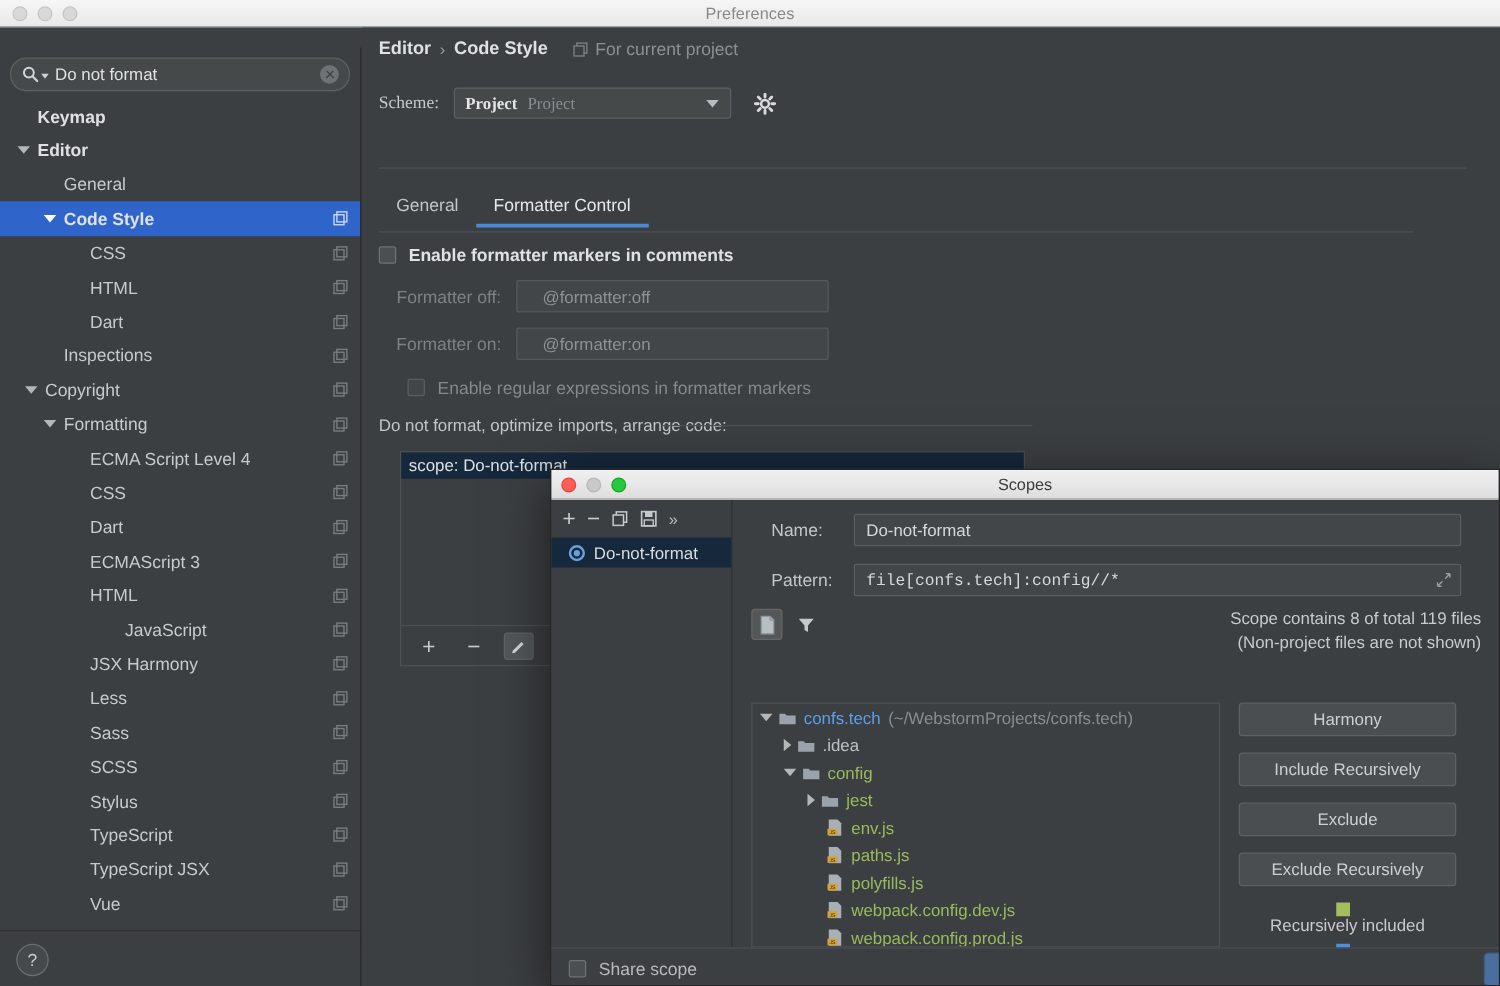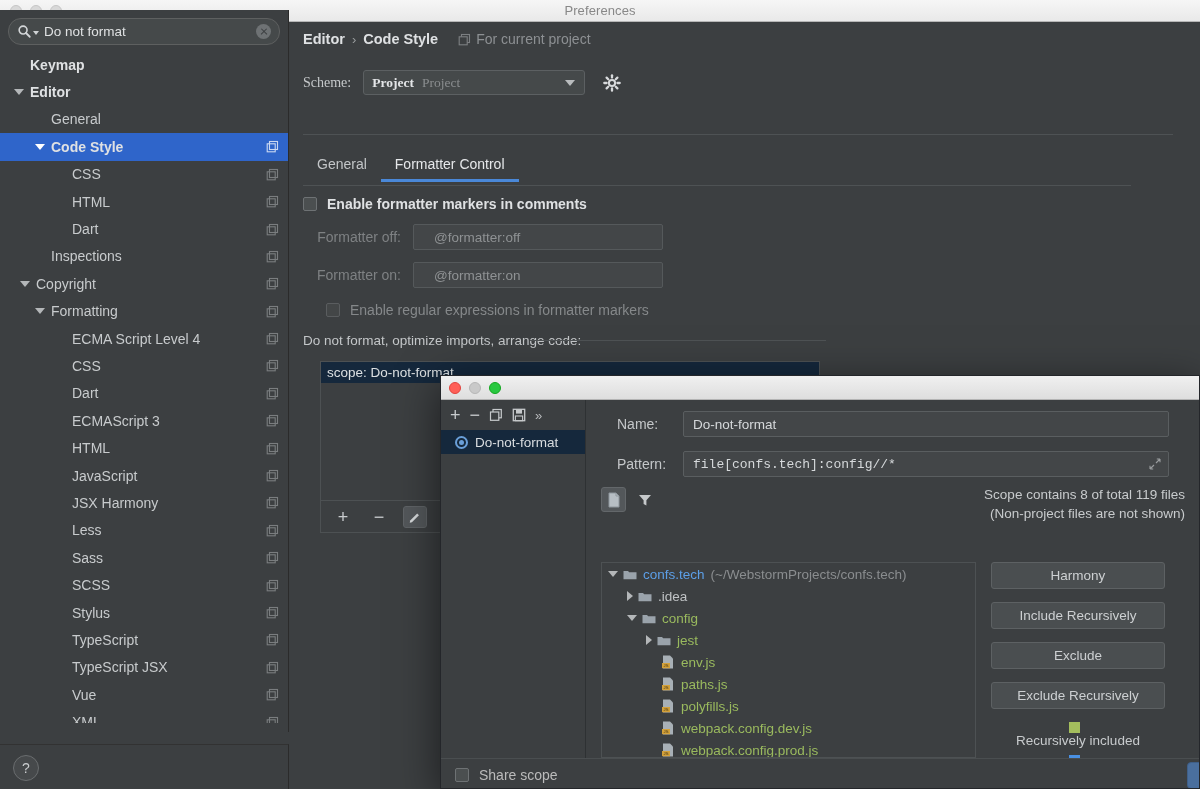--- a/index.html
+++ b/index.html
@@ -20,21 +20,21 @@
   }
   .traffic { display: flex; gap: 8px; margin-left: 10px; }
   .tl { width: 12px; height: 12px; border-radius: 50%; background: #d8d8d8; border: 1px solid #c6c6c6; }
   .win-title {
     position: absolute; left: 0; right: 0; text-align: center;
     font-size: 13px; color: #888; letter-spacing: .1px;
   }
 
   
   .sidebar {
-    position: absolute; left: 0; top: 10px; width: 289px; height: 722px;
+    position: absolute; left: 0; top: 38px; width: 289px; height: 722px;
     background: #3c3f41; border-right: 1px solid #2b2b2b;
   }
   .searchwrap { padding: 8px 8px 6px 8px; }
   .searchbox {
     position: relative; height: 27px; background: #45494a;
     border: 1px solid #5e6060; border-radius: 13px;
     display: flex; align-items: center; padding: 0 8px;
   }
   .mag { width: 15px; height: 15px; flex: 0 0 auto; }
   .srch-caret { width: 0; height: 0; border-left: 3.5px solid transparent; border-right: 3.5px solid transparent;
@@ -339,21 +339,21 @@
           </svg>
         </div>
         <div class="trow" style="padding-left: 56px;">
           <span class="arrow none"></span>
           <span class="tlabel">HTML</span>
           <svg class="copyicon" viewBox="0 0 13 13">
             <rect x="3.5" y="1.5" width="8" height="8" fill="none" stroke="#8f9294" stroke-width="1.1"></rect>
             <rect x="1.2" y="3.8" width="8" height="8" fill="none" stroke="#8f9294" stroke-width="1.1"></rect>
           </svg>
         </div>
-        <div class="trow" style="padding-left: 56px;">
+        <div class="trow" style="padding-left: 84px;">
           <span class="arrow none"></span>
           <span class="tlabel">JavaScript</span>
           <svg class="copyicon" viewBox="0 0 13 13">
             <rect x="3.5" y="1.5" width="8" height="8" fill="none" stroke="#8f9294" stroke-width="1.1"></rect>
             <rect x="1.2" y="3.8" width="8" height="8" fill="none" stroke="#8f9294" stroke-width="1.1"></rect>
           </svg>
         </div>
         <div class="trow" style="padding-left: 56px;">
           <span class="arrow none"></span>
           <span class="tlabel">JSX Harmony</span>
@@ -522,20 +522,21 @@
     </div>
   </div>
 
   <div class="dialog">
     <div class="dlg-title">
       <div class="traffic">
         <div class="tl red"></div>
         <div class="tl yellow"></div>
         <div class="tl green"></div>
       </div>
+      <div class="dlg-title-text">Scopes</div>
     </div>
 
     <div class="dlg-body">
 
       <div class="dlg-left">
         <div class="dlg-toolbar">
           <span class="plusglyph">+</span>
           <span class="minusglyph">−</span>
           <svg width="14" height="14" viewBox="0 0 14 14">
             <rect x="4" y="1.5" width="8.3" height="8.3" fill="none" stroke="#c6c9cb" stroke-width="1.2"></rect>

